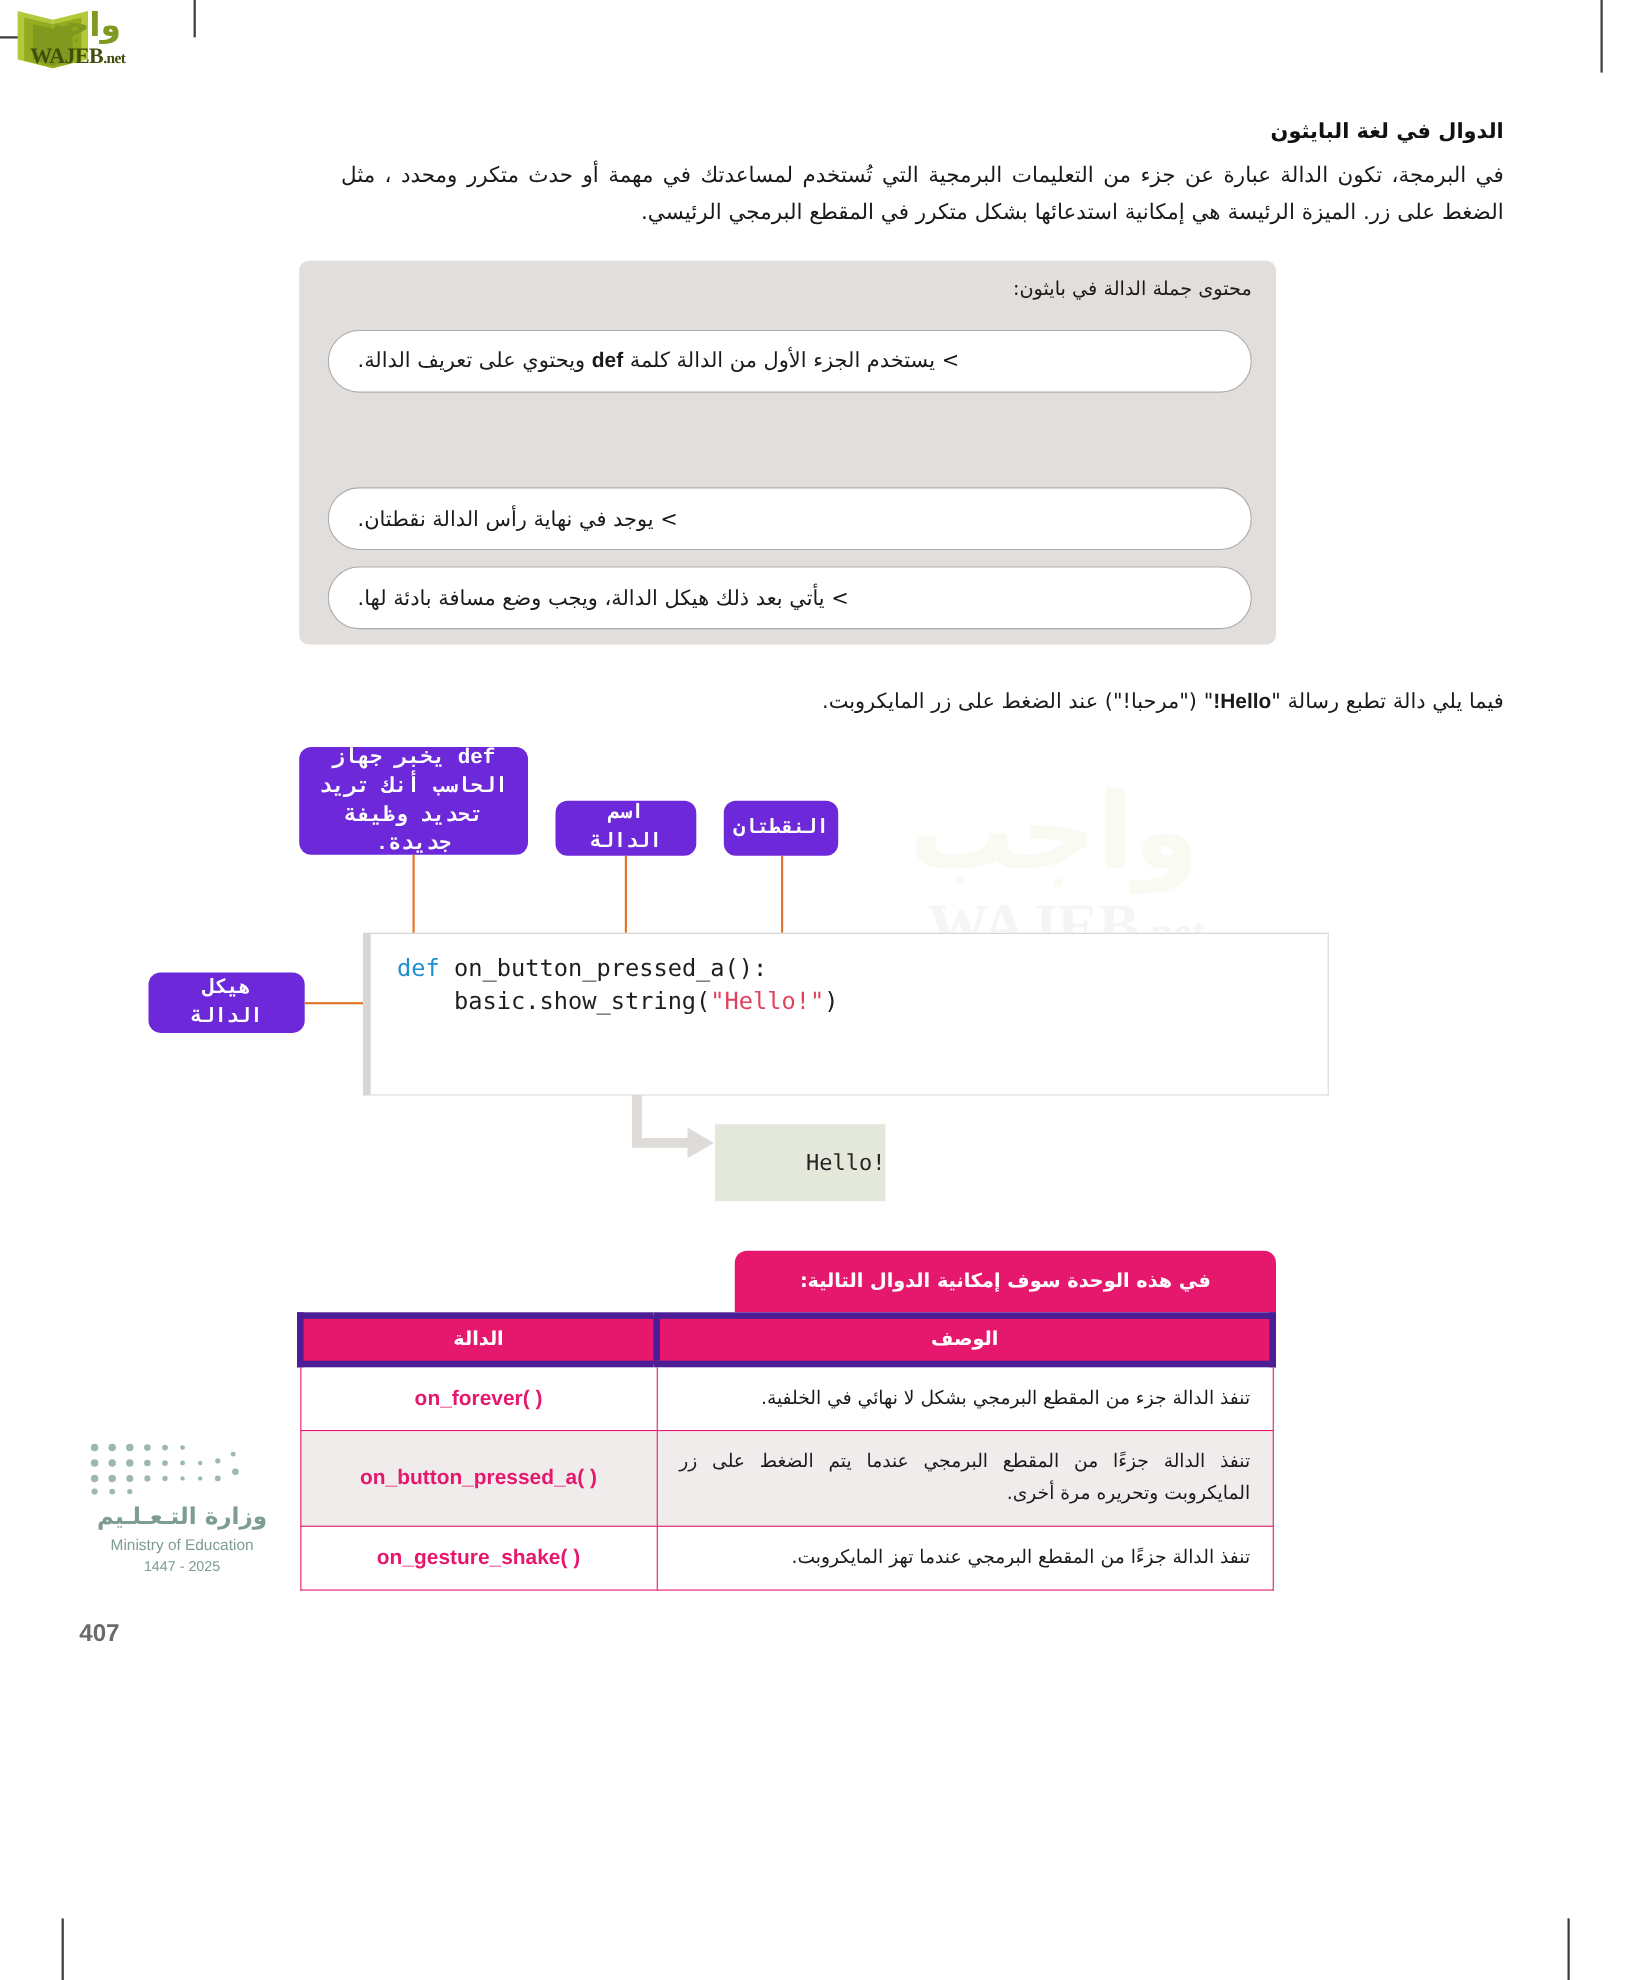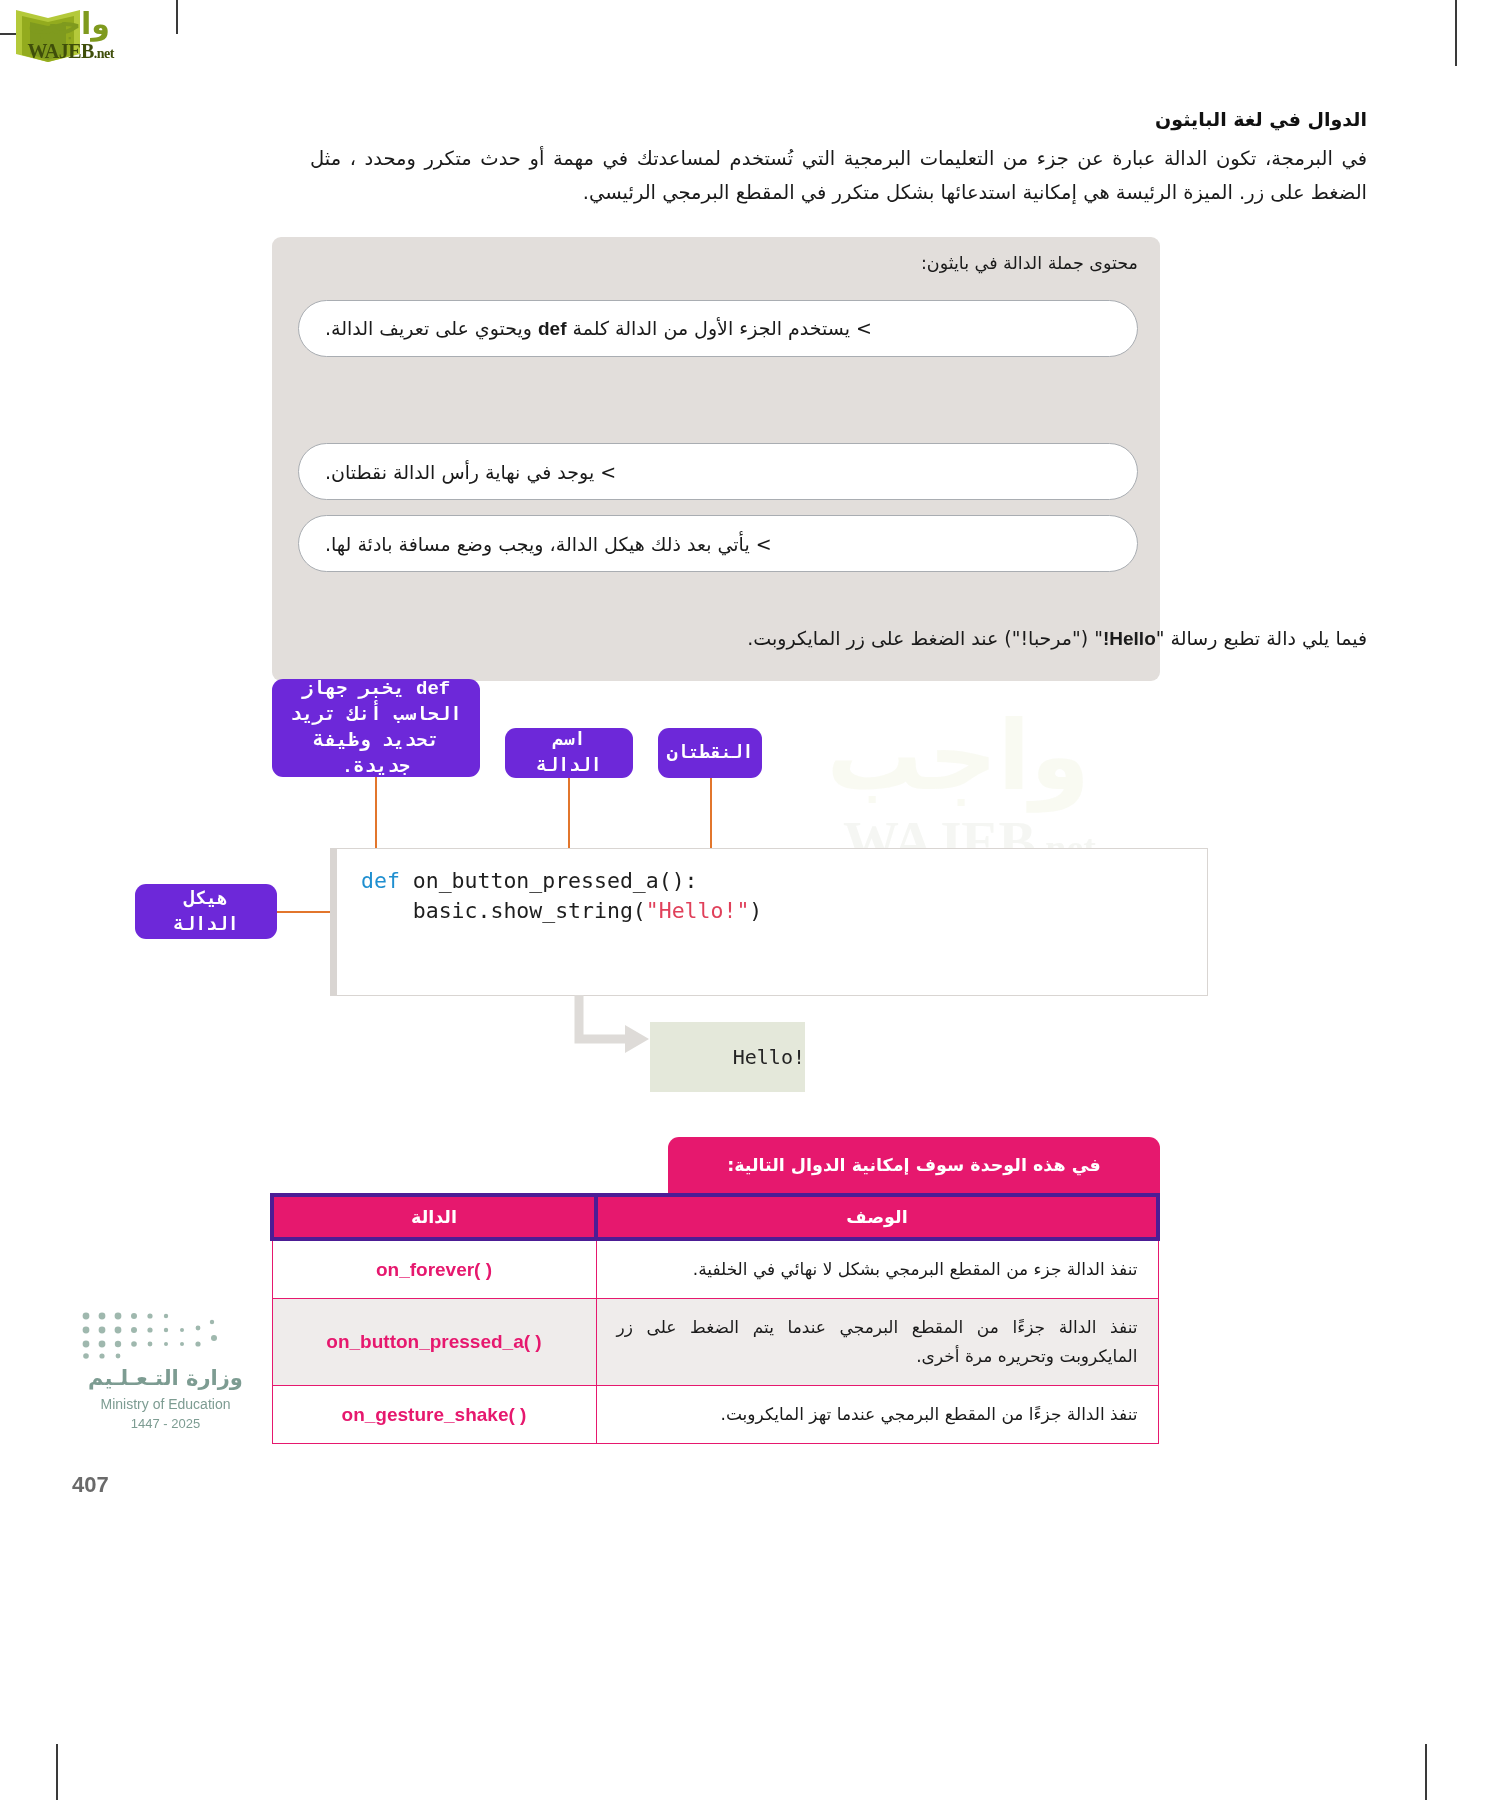--- a/index.html
+++ b/index.html
@@ -58,21 +58,21 @@
   }
   .intro{
     position:absolute;right:133px;top:142px;width:1057px;
     text-align:justify;direction:rtl;
     font-size:19.5px;line-height:34px;color:#1a1a1a;
     font-family:"DejaVu Sans",sans-serif;
   }
 
   
   .graybox{
-    position:absolute;left:272px;top:237px;width:888px;height:444px;
+    position:absolute;left:272px;top:237px;width:888px;height:349px;
     background:#e2dedb;border-radius:9px;
   }
   .graybox-title{
     position:absolute;right:22px;top:16px;
     font-size:17.5px;color:#1a1a1a;font-family:"DejaVu Sans",sans-serif;
   }
   .pill{
     position:absolute;left:26px;width:840px;height:57px;
     background:#ffffff;border:1.6px solid #a9adb2;border-radius:29px;
     display:flex;align-items:center;justify-content:flex-end;
@@ -150,21 +150,21 @@
     font-family:"DejaVu Sans",sans-serif;
     display:flex;align-items:center;justify-content:center;direction:rtl;
   }
   table.fn{
     position:absolute;left:270px;top:1193px;width:890px;
     border-collapse:collapse;table-layout:fixed;direction:rtl;
   }
   table.fn th{
     background:#e6186e;color:#ffffff;font-weight:bold;
     font-size:17.5px;font-family:"DejaVu Sans",sans-serif;
-    height:44px;border:4px solid #4c1d95;
+    height:44px;border:6px solid #4c1d95;
   }
   table.fn th.sep{border-left:1.6px solid #ffffff;}
   table.fn td{
     border:1.6px solid #e6186e;padding:14px 20px;vertical-align:middle;
   }
   td.fname{
     width:324px;text-align:center;color:#e6186e;font-weight:bold;
     font-size:19px;font-family:"Liberation Sans",sans-serif;direction:ltr;
   }
   td.fdesc{

